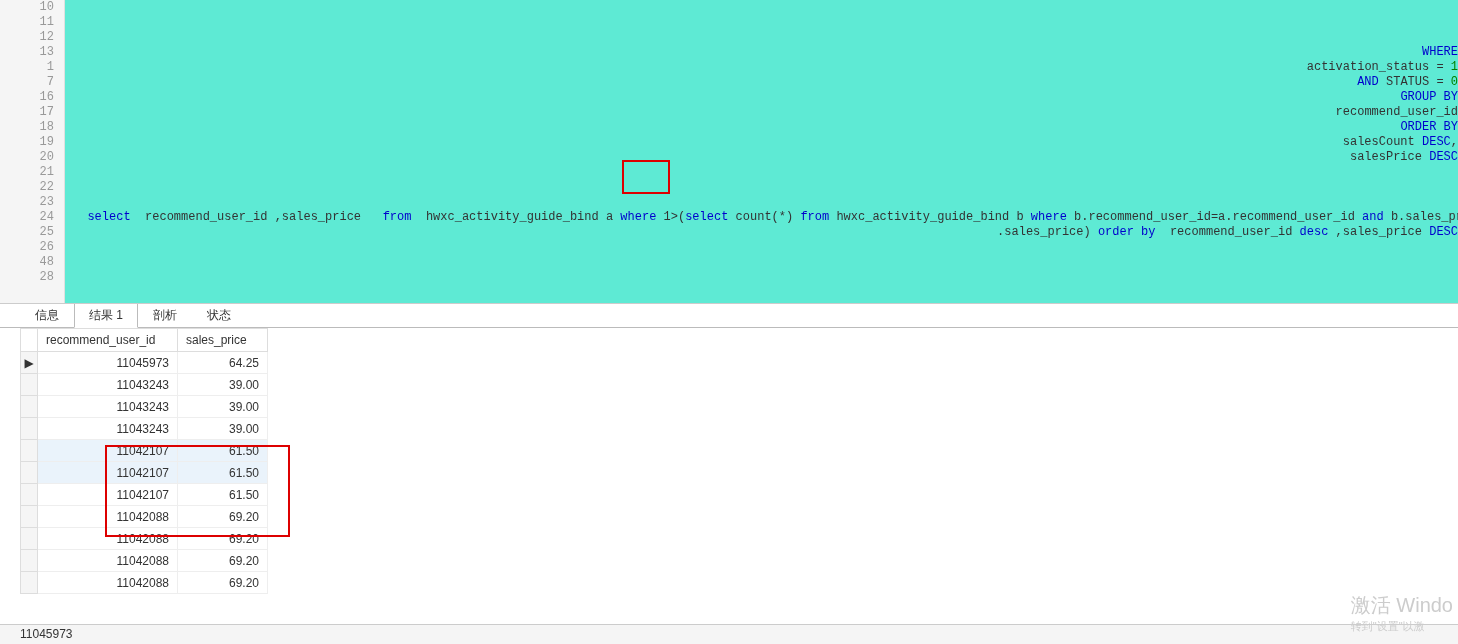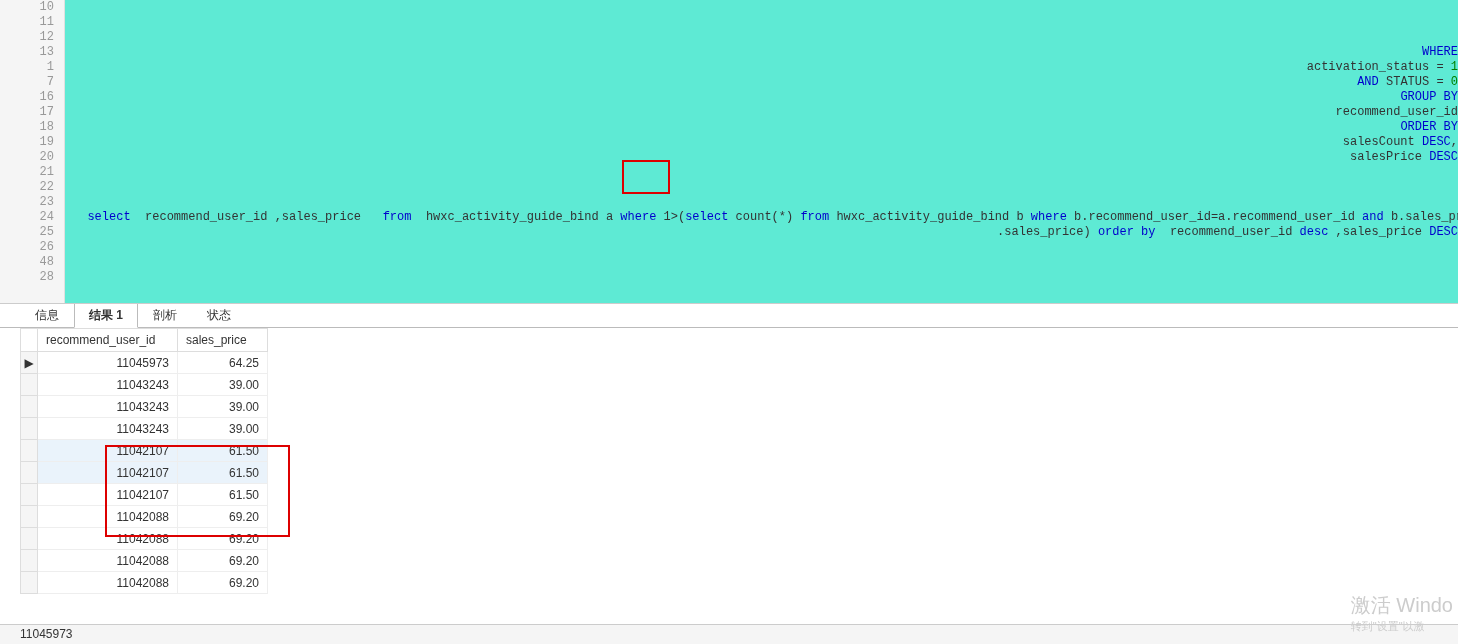--- a/index.html
+++ b/index.html
@@ -73,21 +73,20 @@
       cursor: pointer;
       background: #fff;
       color: #333;
       text-align: right;
     }
     .tab.active {
       border: 1px solid #bbb;
       border-bottom: 1px solid #fff;
       margin-bottom: -1px;
       background: #fff;
-      font-weight: bold;
     }
     
     .results-panel {
       background: #fff;
       height: 290px;
       overflow: hidden;
       position: relative;
     }
     
     .result-table {

